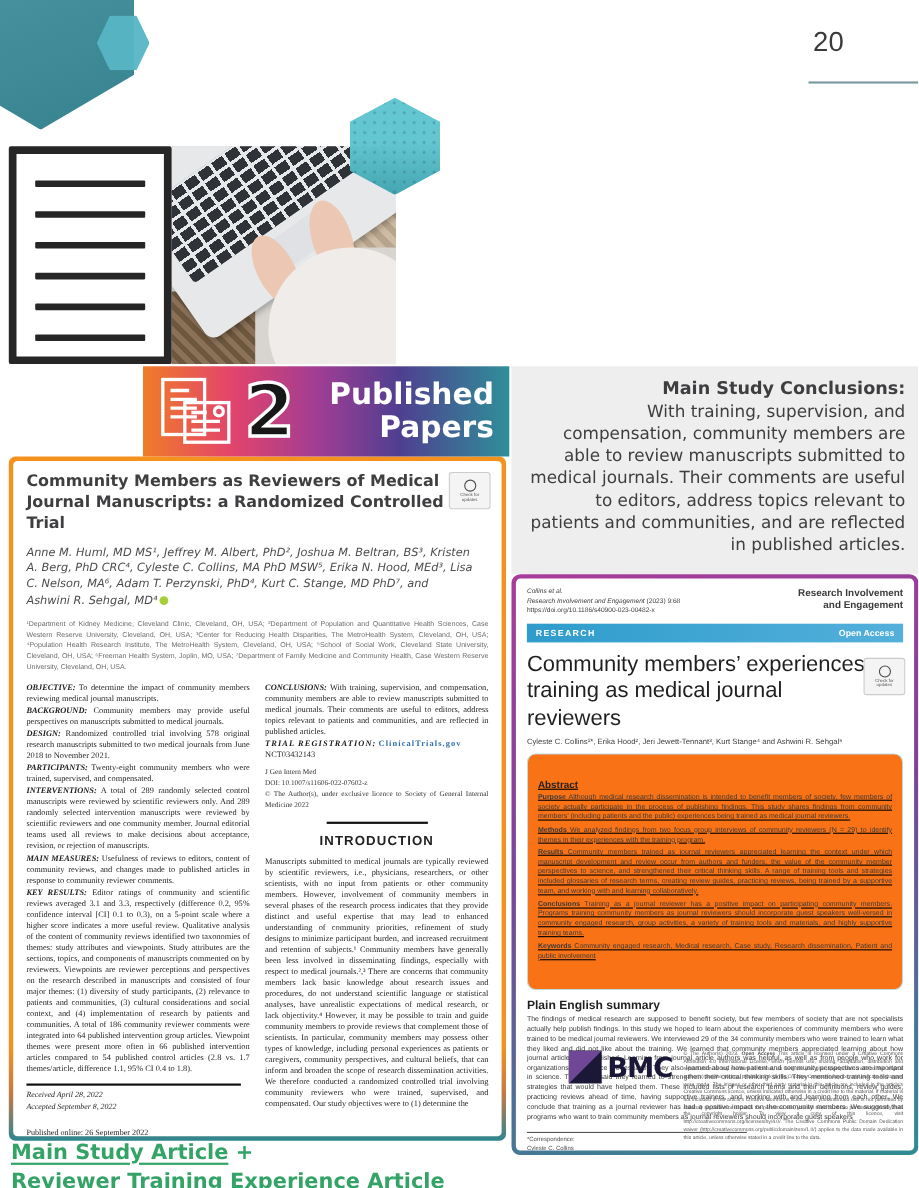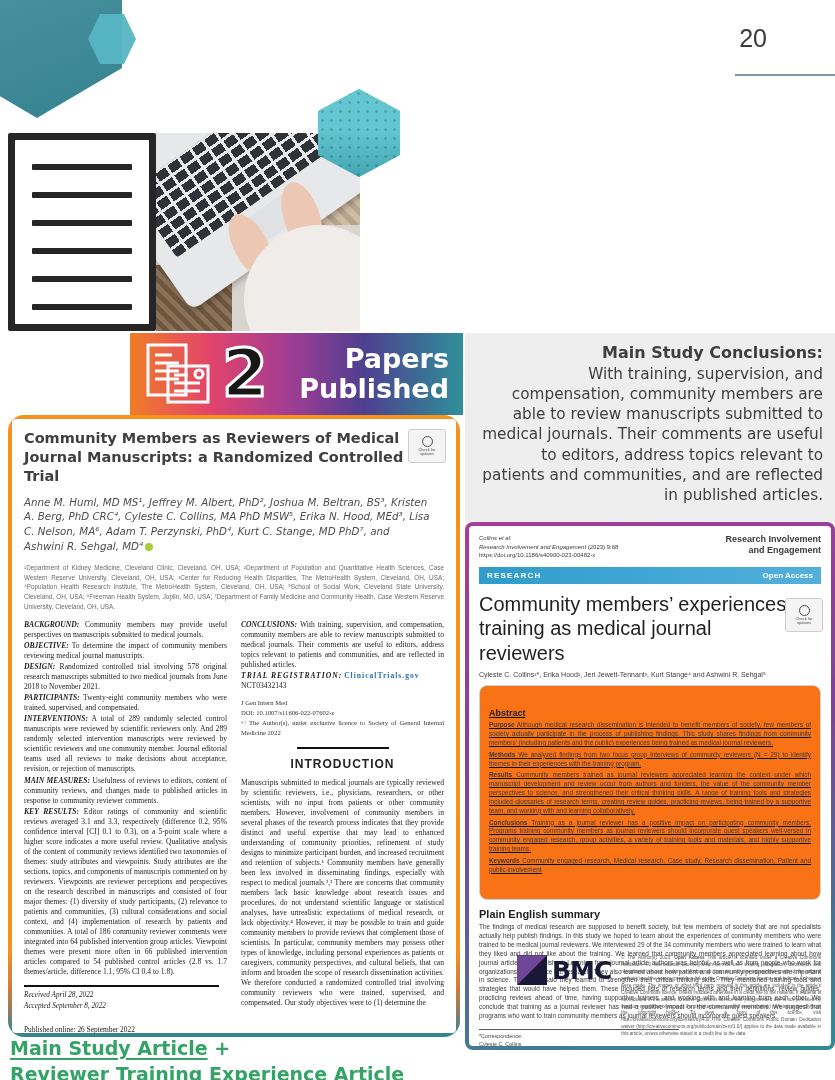--- a/index.html
+++ b/index.html
@@ -62,21 +62,21 @@
     font-size:27px;line-height:1.12;color:#fff;padding-right:4px;}
 
   
   .concl{position:absolute;left:465px;top:333px;width:370px;height:189px;background:#eeeeee;
     box-sizing:border-box;padding:10px 12px 0 12px;text-align:right;color:#3e3e40;
     font-family:"DejaVu Sans",sans-serif;}
   .concl-head{font-weight:700;font-size:16px;line-height:1.3;}
   .concl-body{font-size:15.3px;line-height:1.32;}
 
   
-  .p1-wrap{position:absolute;left:8px;top:415px;width:452px;height:622px;border-radius:16px;padding:4px;
+  .p1-wrap{position:absolute;left:8px;top:415px;width:452px;height:622px;border-radius:6px;padding:4px;
     box-sizing:border-box;background:linear-gradient(180deg,#f5921e 0%,#f5921e 86%,#c77a45 93%,#2e8691 100%);z-index:3;}
   .p2-wrap{position:absolute;left:465px;top:522px;width:370px;height:528px;border-radius:8px;padding:4px;
     box-sizing:border-box;background:linear-gradient(165deg,#a83c9a 0%,#7a4499 45%,#2f8d92 100%);z-index:4;}
   .paper-inner{width:100%;height:100%;background:#fff;border-radius:4px;box-sizing:border-box;overflow:hidden;position:relative;}
 
   
   .p1{padding:10px 12px;}
   .p1-title{font-family:"DejaVu Sans",sans-serif;font-weight:700;font-size:14.5px;line-height:1.3;color:#3f3f41;width:382px;}
   .check-badge{position:absolute;right:10px;top:10px;width:36px;height:32px;background:#f4f4f4;border:1px solid #cccccc;
     border-radius:3px;display:flex;flex-direction:column;align-items:center;justify-content:center;gap:1px;}
@@ -175,22 +175,22 @@
         <line x1="13" y1="37" x2="37" y2="37"></line>
         <rect x="26" y="24" width="40" height="36" fill="#00000000"></rect>
         <line x1="32" y1="33" x2="46" y2="33"></line>
         <line x1="32" y1="41" x2="58" y2="41"></line>
         <line x1="32" y1="49" x2="58" y2="49"></line>
         <circle cx="57" cy="32" r="4"></circle>
       </g>
     </svg>
     <div class="badge-count">2</div>
     <div class="badge-text">
+      <div>Published</div>
       <div>Papers</div>
-      <div>Published</div>
     </div>
   </div>
 
   <div class="concl">
     <div class="concl-head">Main Study Conclusions:</div>
     <div class="concl-body">With training, supervision, and compensation, community members are able to review manuscripts submitted to medical journals. Their comments are useful to editors, address topics relevant to patients and communities, and are reflected in published articles.</div>
   </div>
 
   <div class="p1-wrap">
     <div class="paper-inner p1">
@@ -200,22 +200,22 @@
         <div class="check-txt">
           <span>Check for</span><br>
           <span>updates</span>
         </div>
       </div>
       <div class="p1-authors"><span>Anne M. Huml, MD MS¹, Jeffrey M. Albert, PhD², Joshua M. Beltran, BS³, Kristen A. Berg, PhD CRC⁴, Cyleste C. Collins, MA PhD MSW⁵, Erika N. Hood, MEd³, Lisa C. Nelson, MA⁶, Adam T. Perzynski, PhD⁴, Kurt C. Stange, MD PhD⁷, and Ashwini R. Sehgal, MD⁴</span><span class="orcid"></span></div>
       <div class="p1-affil">¹Department of Kidney Medicine, Cleveland Clinic, Cleveland, OH, USA; ²Department of Population and Quantitative Health Sciences, Case Western Reserve University, Cleveland, OH, USA; ³Center for Reducing Health Disparities, The MetroHealth System, Cleveland, OH, USA; ⁴Population Health Research Institute, The MetroHealth System, Cleveland, OH, USA; ⁵School of Social Work, Cleveland State University, Cleveland, OH, USA; ⁶Freeman Health System, Joplin, MO, USA; ⁷Department of Family Medicine and Community Health, Case Western Reserve University, Cleveland, OH, USA.</div>
 
       <div class="p1-cols">
         <div class="col">
+          <p class="sec"><b>OBJECTIVE:</b><span> To determine the impact of community members reviewing medical journal manuscripts.</span></p>
           <p class="sec"><b>BACKGROUND:</b><span> Community members may provide useful perspectives on manuscripts submitted to medical journals.</span></p>
-          <p class="sec"><b>OBJECTIVE:</b><span> To determine the impact of community members reviewing medical journal manuscripts.</span></p>
           <p class="sec"><b>DESIGN:</b><span> Randomized controlled trial involving 578 original research manuscripts submitted to two medical journals from June 2018 to November 2021.</span></p>
           <p class="sec"><b>PARTICIPANTS:</b><span> Twenty-eight community members who were trained, supervised, and compensated.</span></p>
           <p class="sec"><b>INTERVENTIONS:</b><span> A total of 289 randomly selected control manuscripts were reviewed by scientific reviewers only. And 289 randomly selected intervention manuscripts were reviewed by scientific reviewers and one community member. Journal editorial teams used all reviews to make decisions about acceptance, revision, or rejection of manuscripts.</span></p>
           <p class="sec"><b>MAIN MEASURES:</b><span> Usefulness of reviews to editors, content of community reviews, and changes made to published articles in response to community reviewer comments.</span></p>
           <p class="sec"><b>KEY RESULTS:</b><span> Editor ratings of community and scientific reviews averaged 3.1 and 3.3, respectively (difference 0.2, 95% confidence interval [CI] 0.1 to 0.3), on a 5-point scale where a higher score indicates a more useful review. Qualitative analysis of the content of community reviews identified two taxonomies of themes: study attributes and viewpoints. Study attributes are the sections, topics, and components of manuscripts commented on by reviewers. Viewpoints are reviewer perceptions and perspectives on the research described in manuscripts and consisted of four major themes: (1) diversity of study participants, (2) relevance to patients and communities, (3) cultural considerations and social context, and (4) implementation of research by patients and communities. A total of 186 community reviewer comments were integrated into 64 published intervention group articles. Viewpoint themes were present more often in 66 published intervention articles compared to 54 published control articles (2.8 vs. 1.7 themes/article, difference 1.1, 95% CI 0.4 to 1.8).</span></p>
           <div class="recv">
             <div>Received April 28, 2022</div>
             <div>Accepted September 8, 2022</div>
           </div>
           <div class="pubonline">Published online: 26 September 2022</div>

